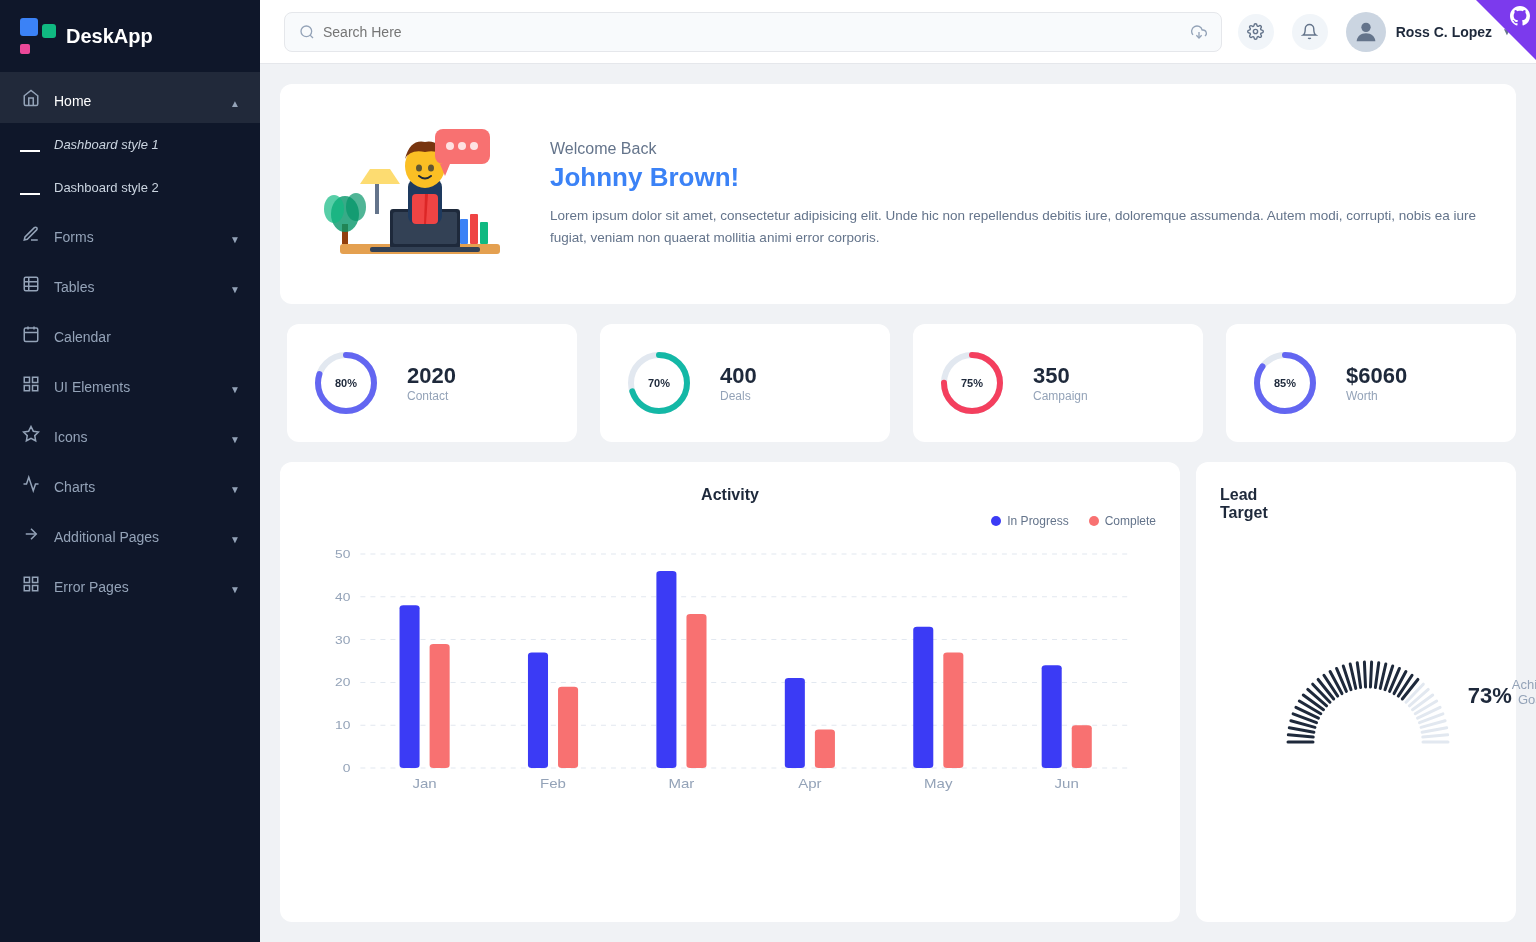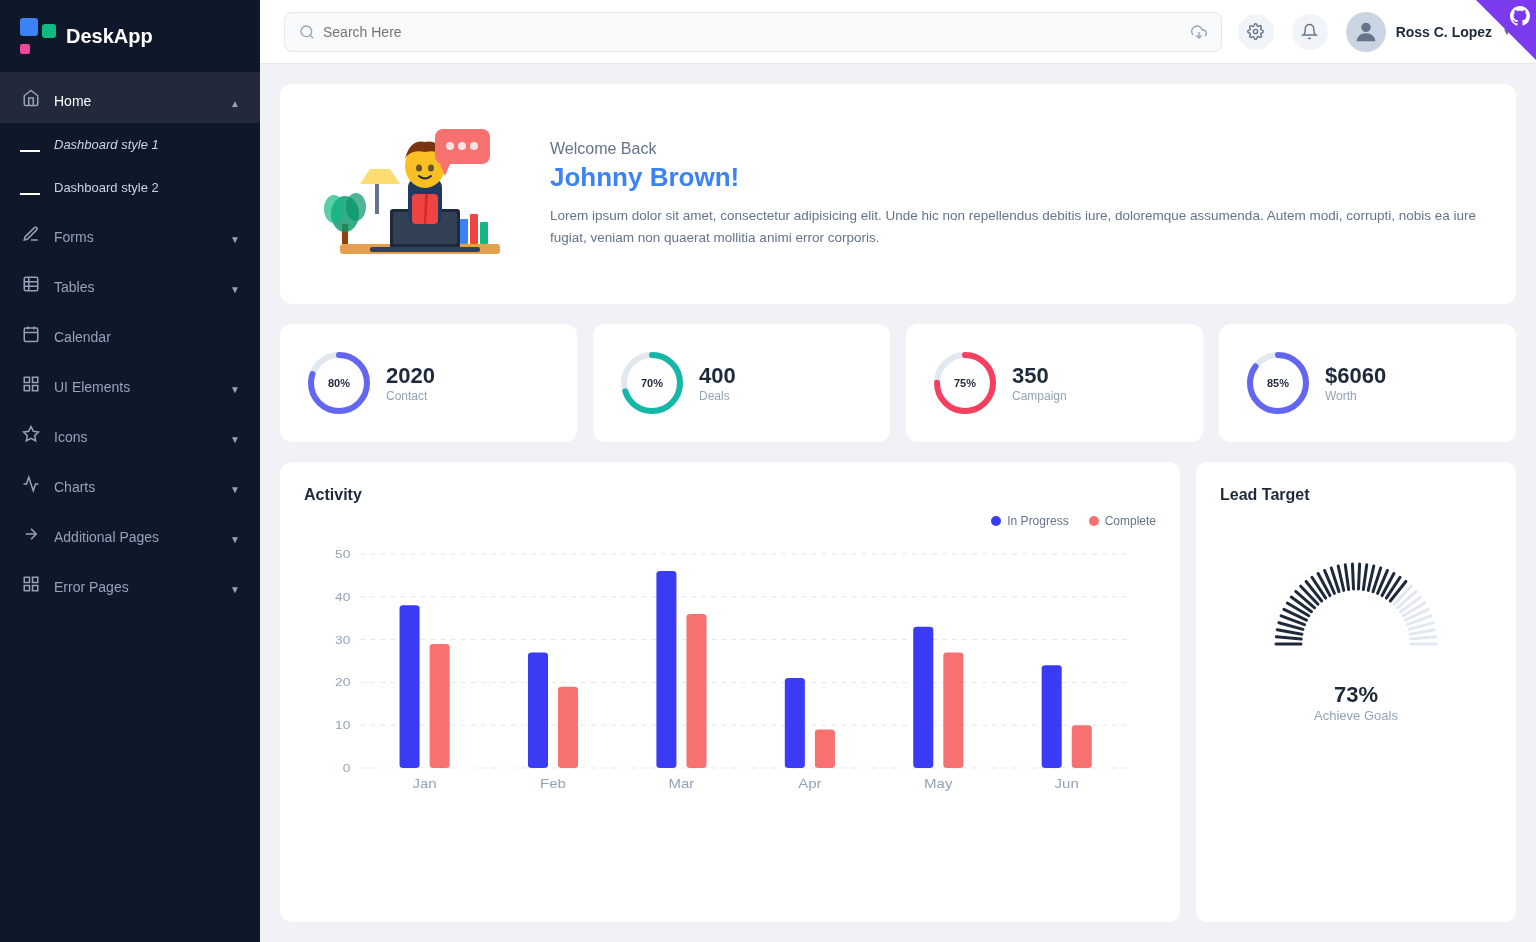--- a/index.html
+++ b/index.html
@@ -163,21 +163,22 @@
       display: grid;
       grid-template-columns: repeat(4, 1fr);
       gap: 16px;
     }
     .stat-card {
       background: #fff;
       border-radius: 12px;
       padding: 24px;
       display: flex;
       align-items: center;
-      gap: 12px;
+      gap: 26px;
+      margin-left: 7px;
     }
     .donut-container { position: relative; width: 70px; height: 70px; flex-shrink: 0; }
     .donut-label {
       position: absolute;
       top: 50%; left: 50%;
       transform: translate(-50%, -50%);
       font-size: 11px;
       font-weight: 600;
       color: #1e293b;
     }
@@ -188,41 +189,42 @@
     .bottom-row {
       display: grid;
       grid-template-columns: 1fr 320px;
       gap: 16px;
       flex: 1;
     }
     .chart-card {
       background: #fff;
       border-radius: 12px;
       padding: 24px;
+      text-align: center;
     }
     .chart-card h3 { font-size: 16px; font-weight: 700; color: #1e293b; margin-bottom: 10px; }
     .chart-legend { display: flex; gap: 20px; margin-bottom: 16px; justify-content: flex-end; }
     .legend-item { display: flex; align-items: center; gap: 6px; font-size: 12px; color: #64748b; }
     .legend-dot { width: 10px; height: 10px; border-radius: 50%; }
 
     
     .bar-chart-area {
       width: 100%;
       height: 260px;
       position: relative;
     }
     .bar-chart-svg { width: 100%; height: 100%; }
 
     
     .lead-card {
       background: #fff;
       border-radius: 12px;
       padding: 24px;
       display: flex;
-      flex-direction: column;
+      flex-direction: row;
       align-items: center;
     }
     .lead-card h3 { font-size: 16px; font-weight: 700; color: #1e293b; margin-bottom: 10px; align-self: flex-start; }
 
     
     .gauge-container {
       width: 200px;
       height: 130px;
       position: relative;
       margin: 20px auto 10px;

